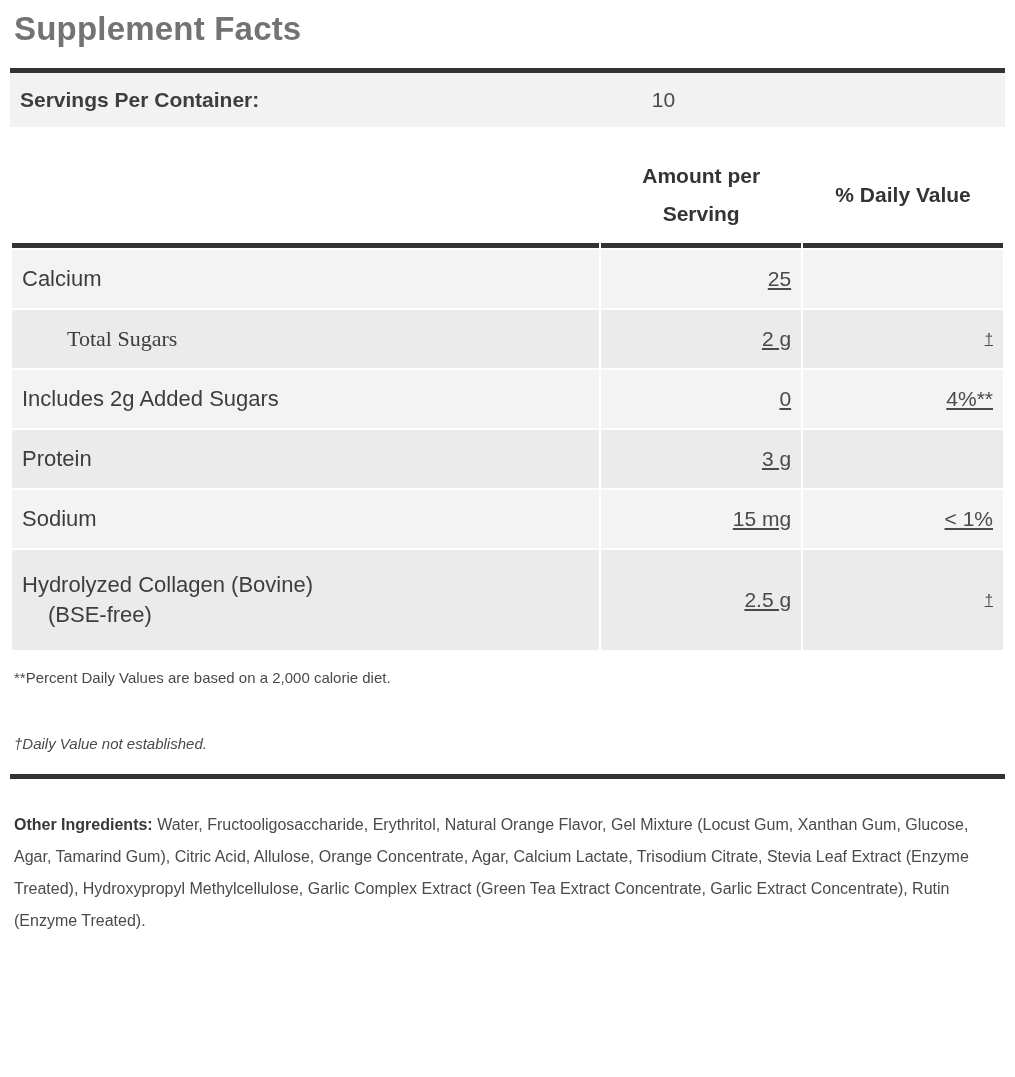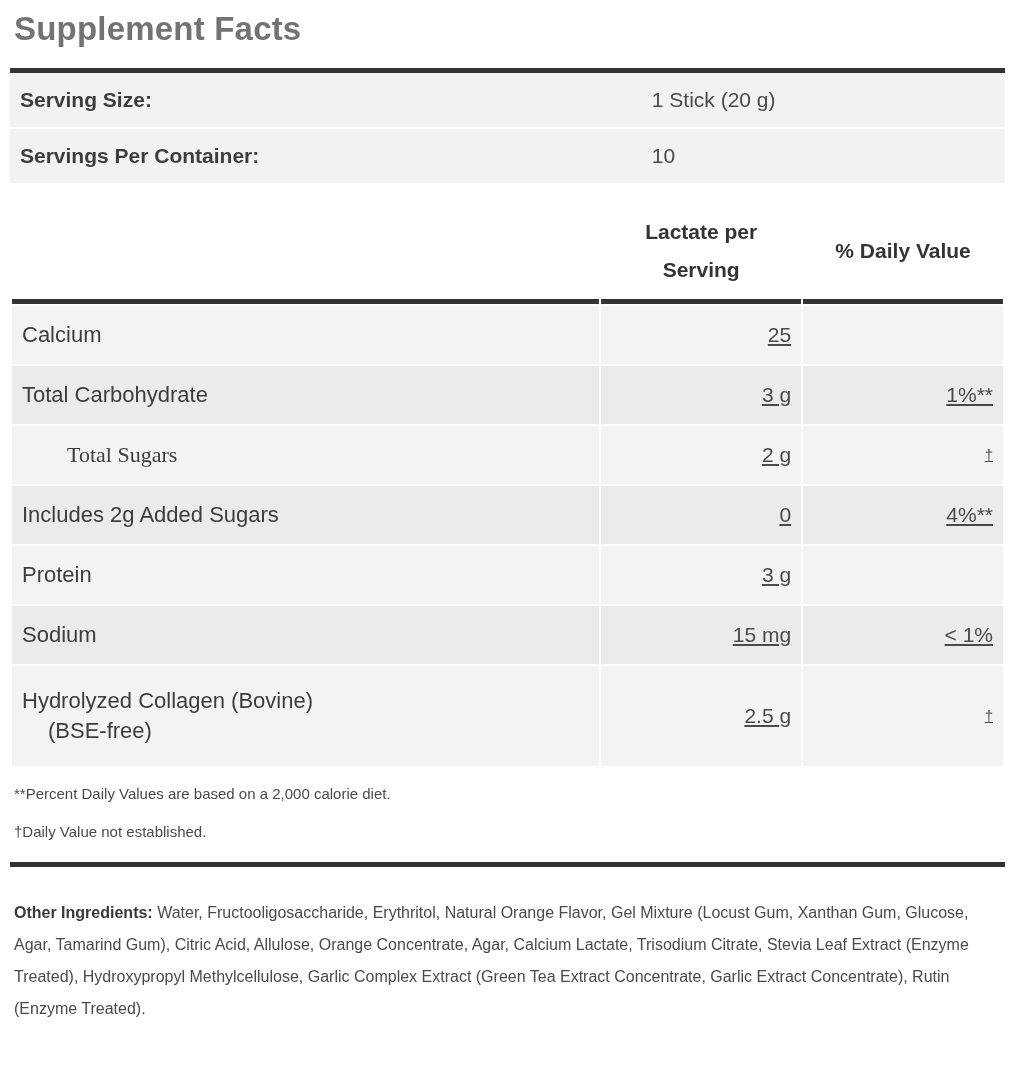--- a/index.html
+++ b/index.html
@@ -67,21 +67,21 @@
   table.facts tbody td.dv{text-align:right;text-decoration:underline;}
   table.facts tbody td.lbl.indent{padding-left:55px;font-family:Liberation Serif, serif;}
   table.facts tbody td.dv.dagger{font-size:15px;}
   table.facts tbody tr.tall td{padding-top:20px;padding-bottom:20px;}
   .sub{padding-left:26px;}
 
   p.footnote{
     font-size:15px;line-height:24px;
     margin:14px 4px 0 4px;color:var(--text-value);
   }
-  p.footnote + p.footnote{margin-top:14px;}
+  p.footnote + p.footnote{margin-top:42px;font-style:italic;}
 
   hr.rule{
     border:none;height:5px;background:var(--border-dark);
     margin:18px 0 0 0;
   }
 
   p.ingredients{
     font-size:16px;line-height:32px;
     margin:30px 4px 0 4px;color:var(--text-value);
   }
@@ -90,53 +90,44 @@
 </head>
 <body>
 
 <div class="page">
 
   <h1 class="title">Supplement Facts</h1>
 
   <table class="serving">
     <tbody>
       <tr>
-        <td class="s-label">Serving Size:</td>
-        <td class="s-value">1 Stick (20 g)</td>
-      </tr>
-      <tr>
         <td class="s-label">Servings Per Container:</td>
         <td class="s-value">10</td>
       </tr>
     </tbody>
   </table>
 
   <table class="facts">
     <colgroup>
         <col class="c1">
         <col class="c2">
         <col class="c3">
       </colgroup>
     <thead>
       <tr>
         <td></td>
-        <td><span class="hdr-wrap">Lactate per Serving</span></td>
+        <td><span class="hdr-wrap">Amount per Serving</span></td>
         <td><span>% Daily Value</span></td>
       </tr>
     </thead>
     <tbody>
       <tr>
         <td class="lbl">Calcium</td>
         <td class="amount">25</td>
         <td class="dv"></td>
-      </tr>
-      <tr>
-        <td class="lbl">Total Carbohydrate</td>
-        <td class="amount">3 g</td>
-        <td class="dv">1%**</td>
       </tr>
       <tr>
         <td class="lbl indent">Total Sugars</td>
         <td class="amount">2 g</td>
         <td class="dv dagger">†</td>
       </tr>
       <tr>
         <td class="lbl">Includes 2g Added Sugars</td>
         <td class="amount">0</td>
         <td class="dv">4%**</td>

